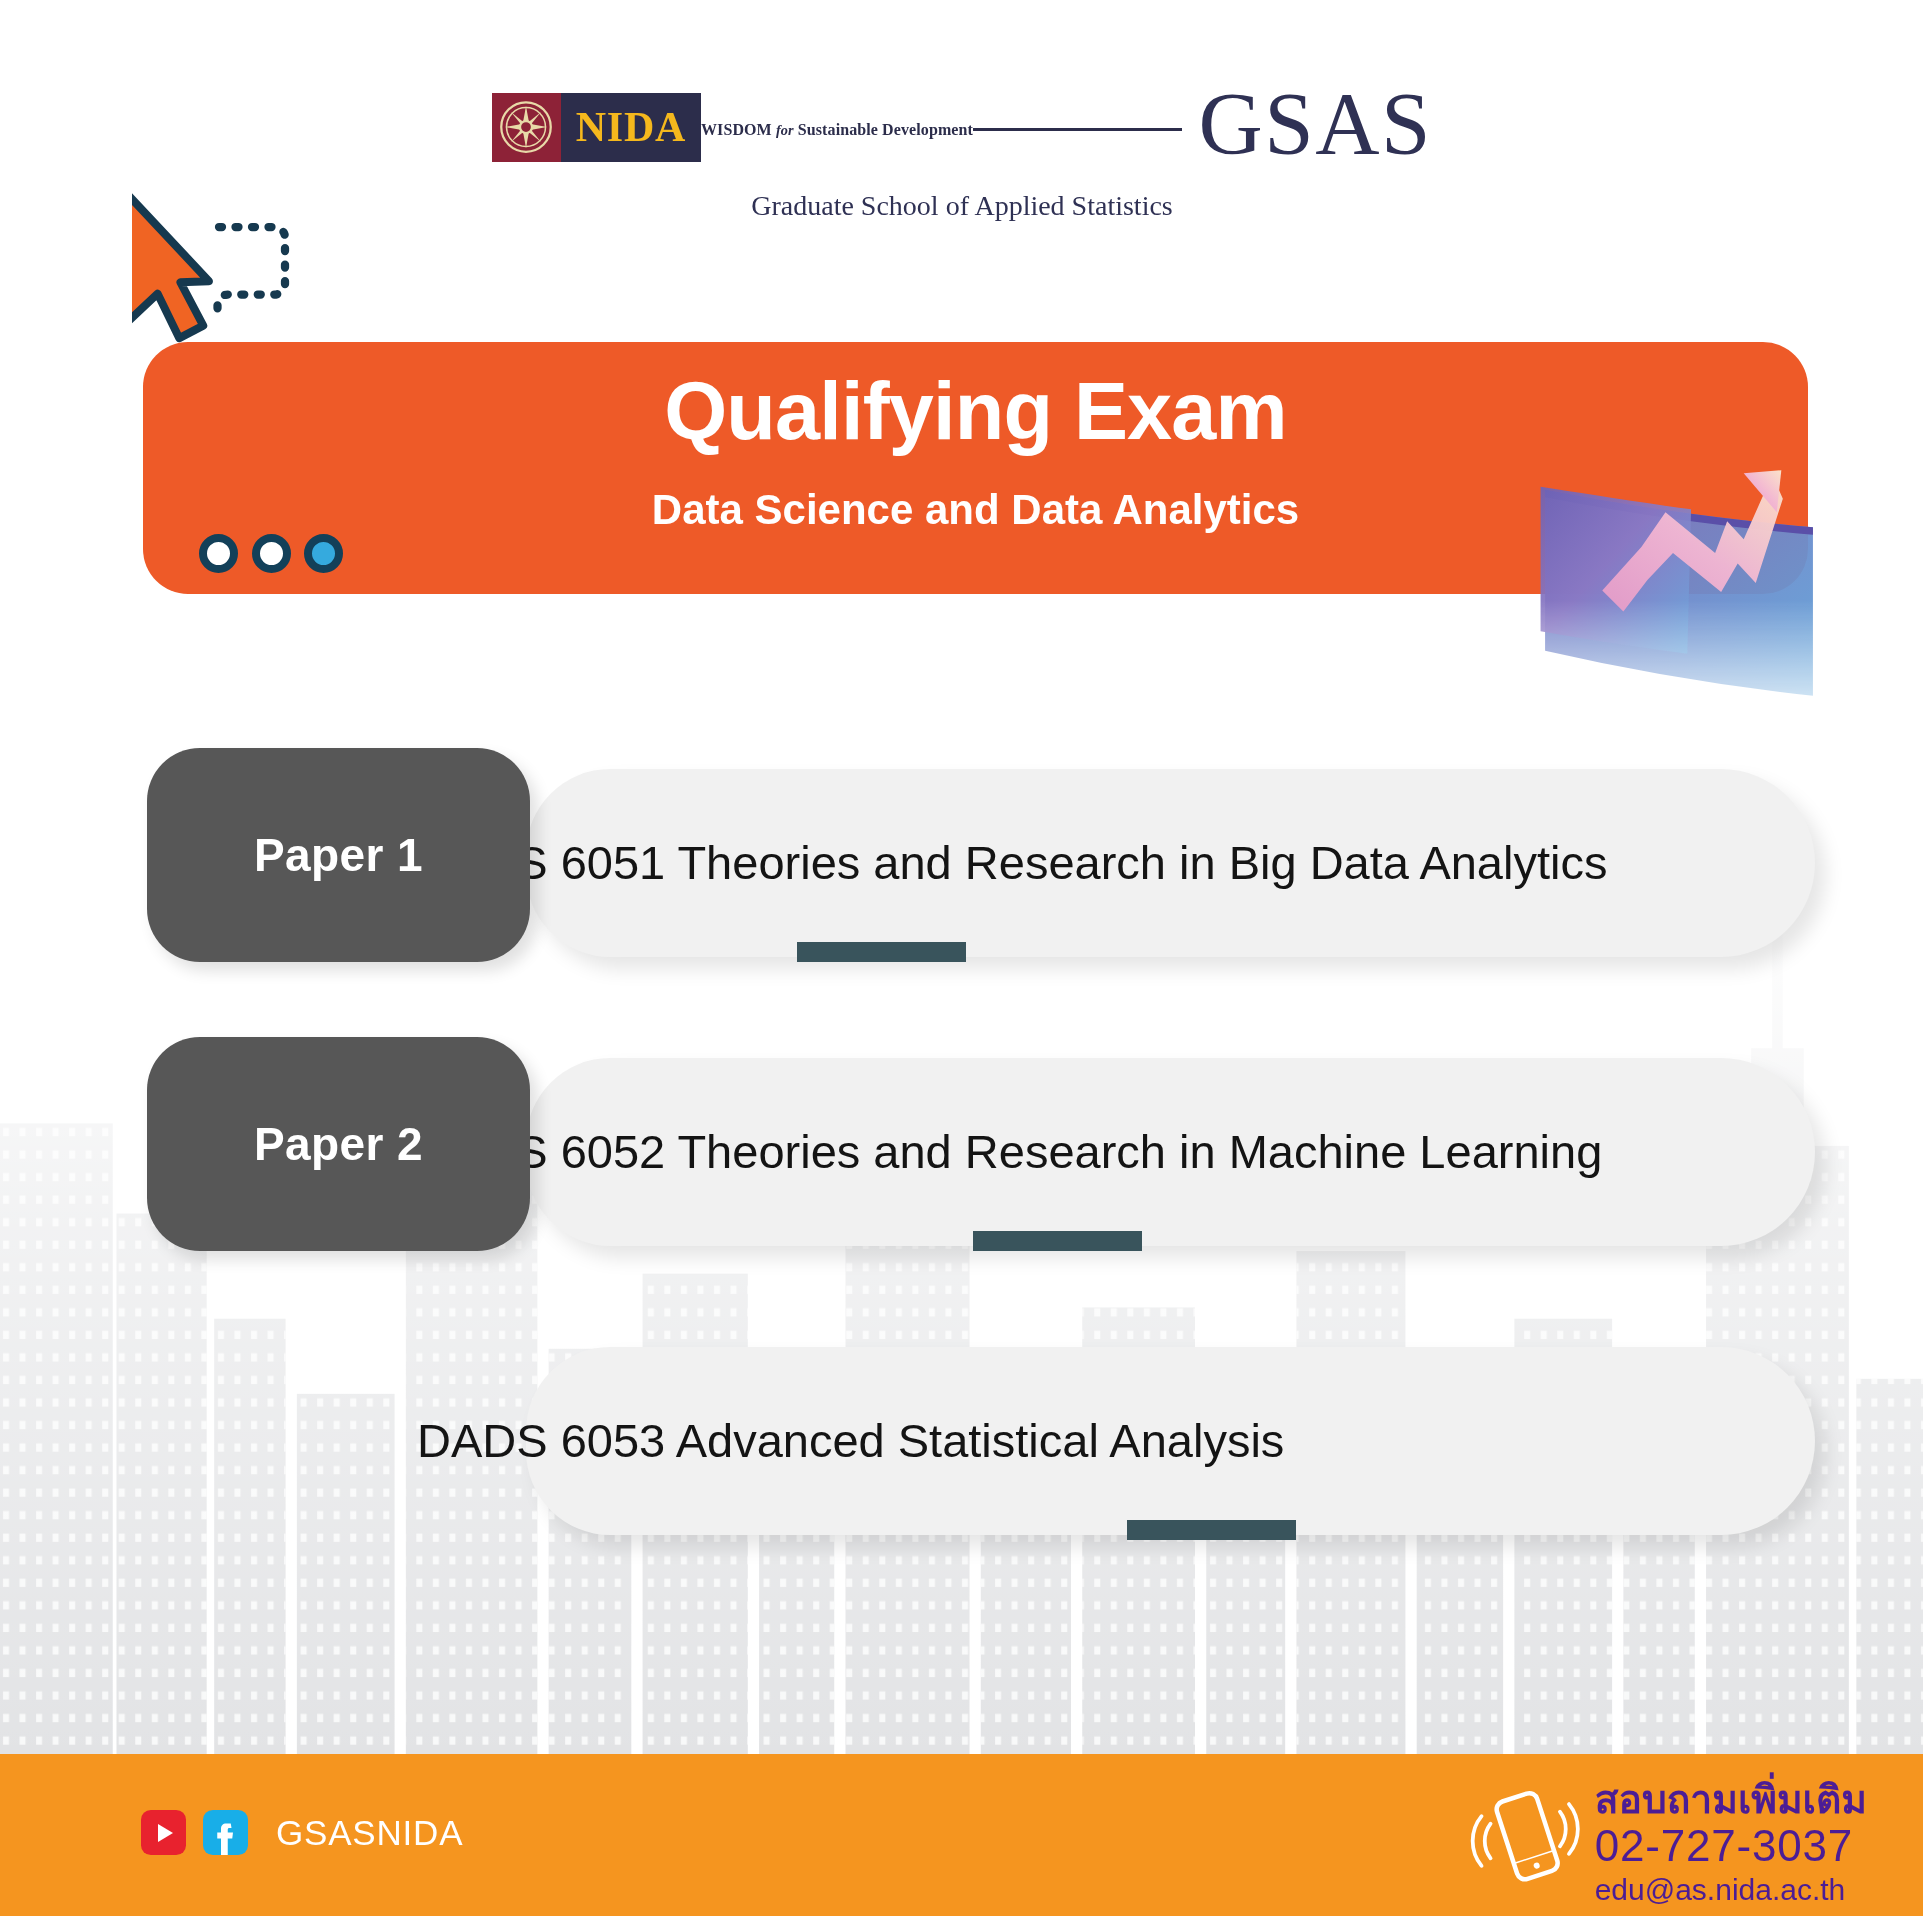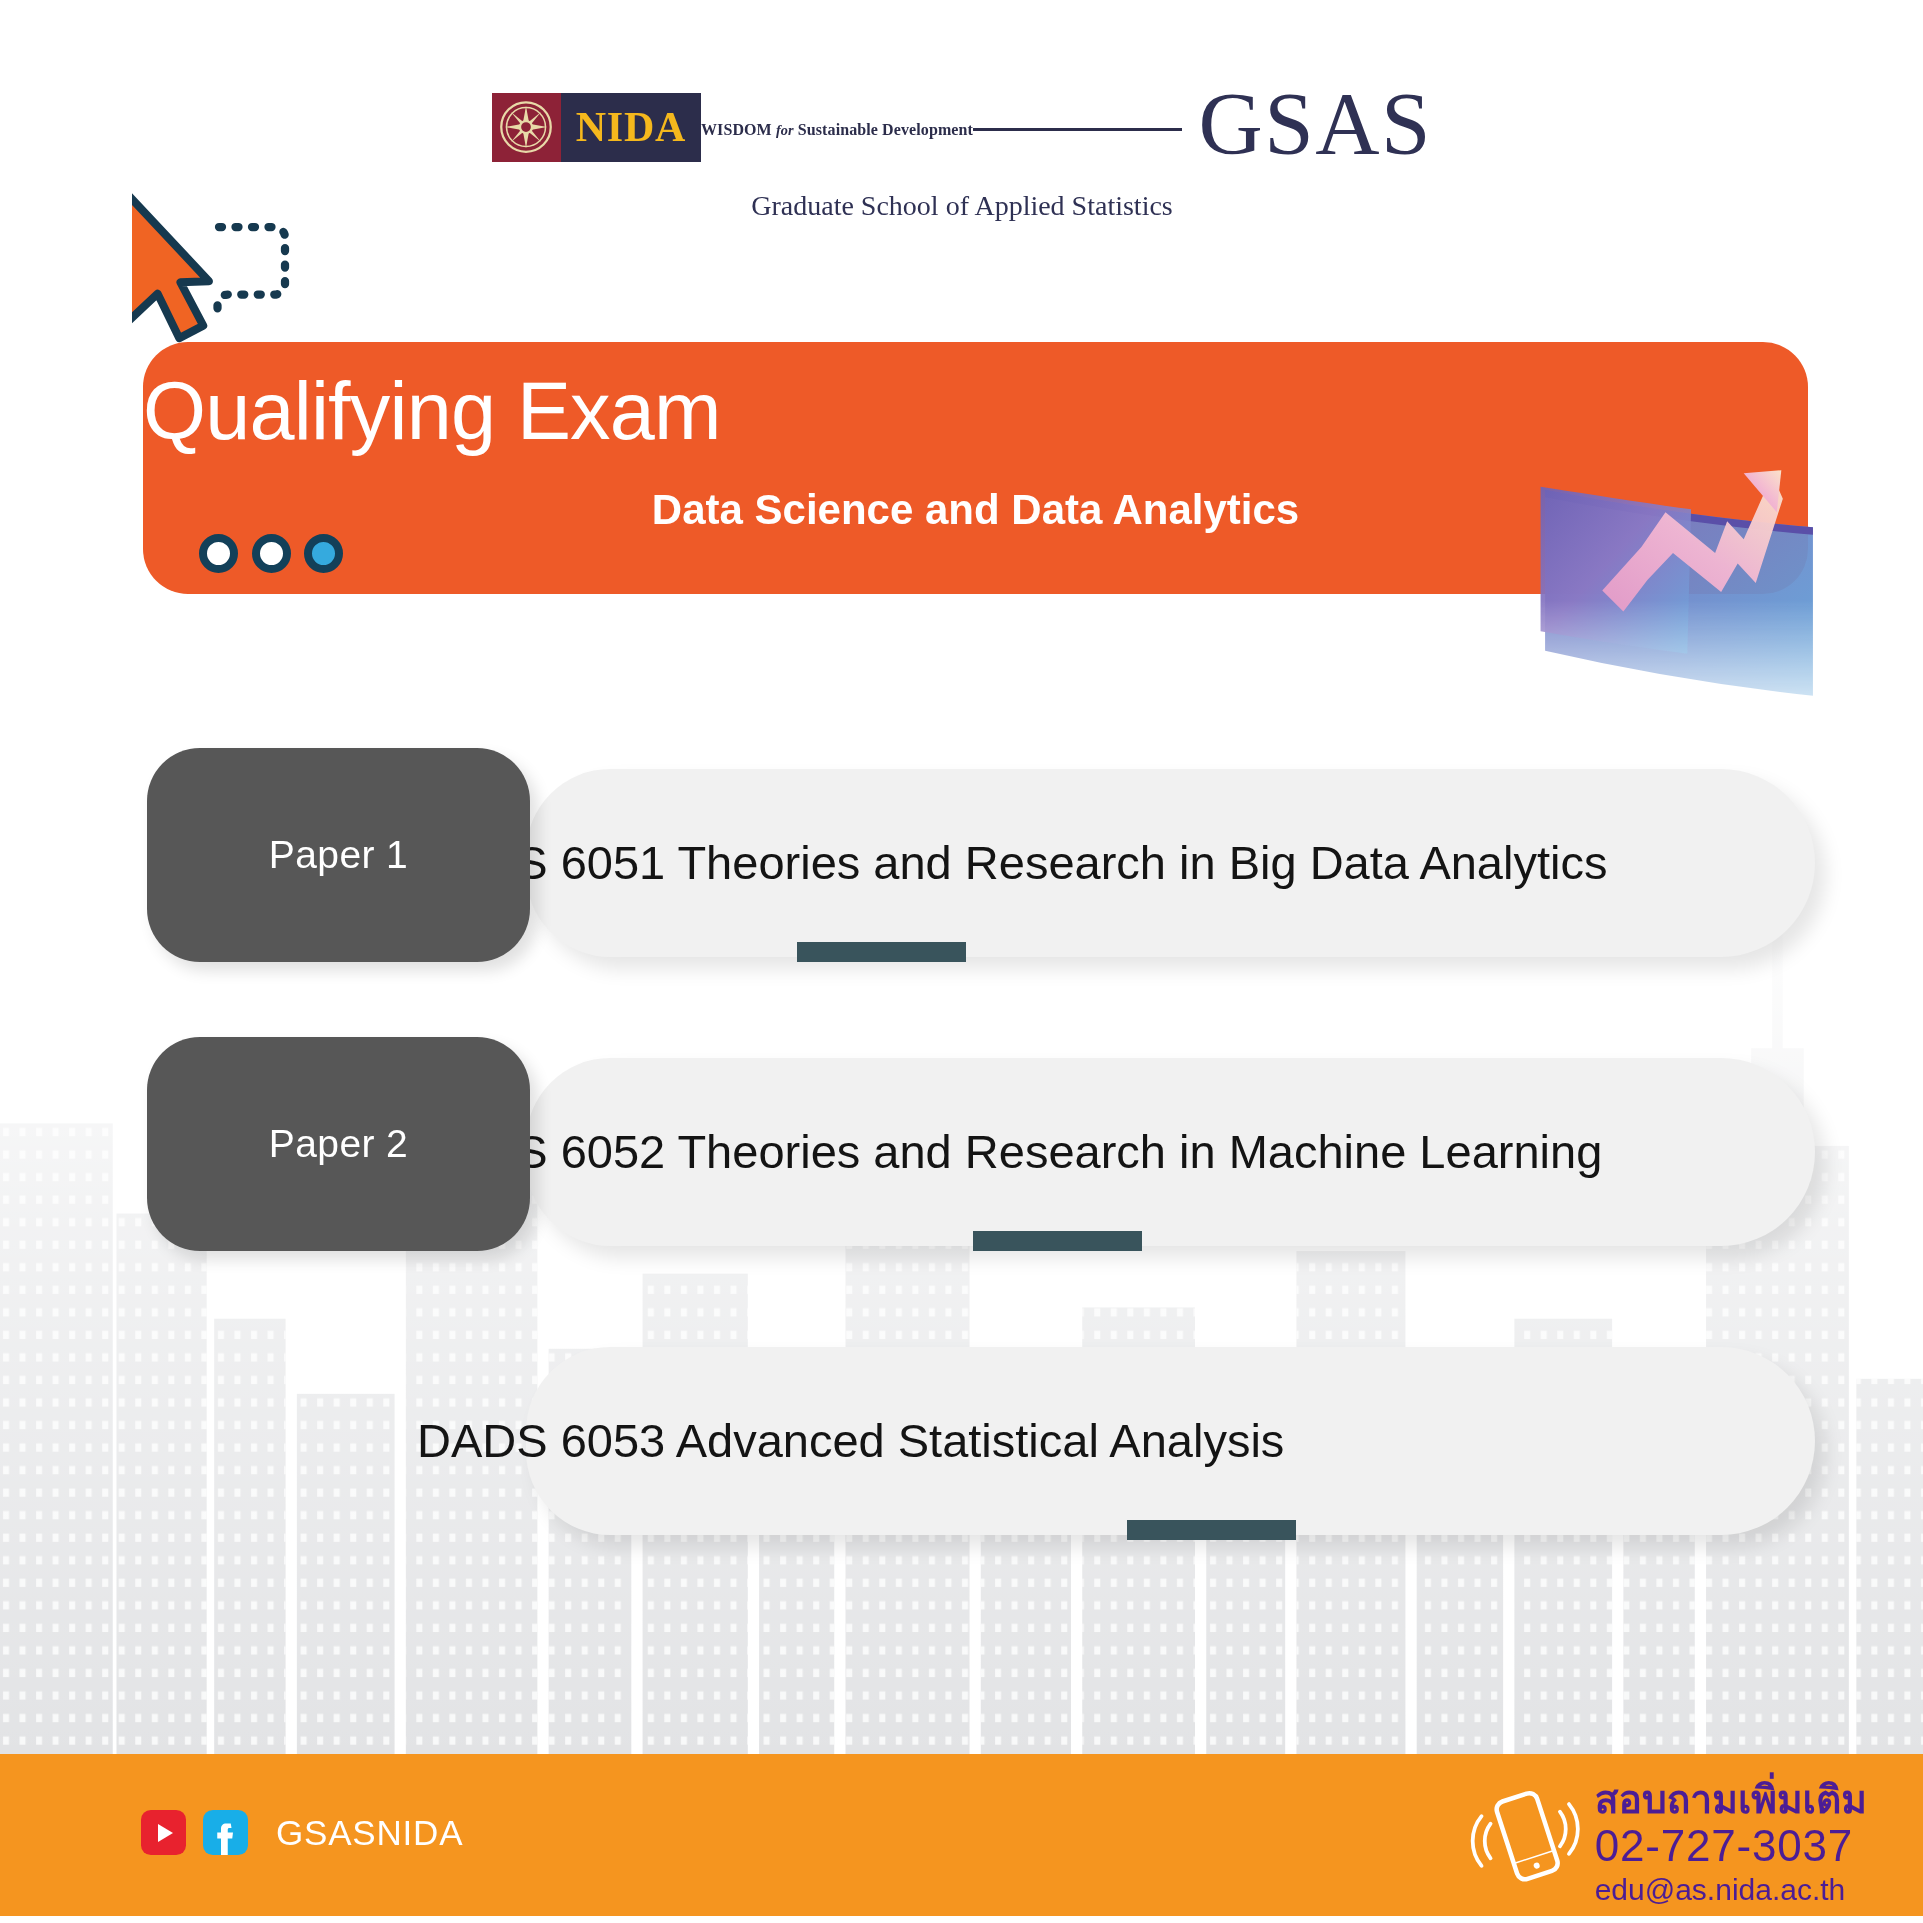--- a/index.html
+++ b/index.html
@@ -32,22 +32,22 @@
 
   
   .cursor-art{position:absolute;left:132px;top:188px;width:195px;height:165px;}
 
   
   .banner{
     position:absolute;left:143px;top:342px;width:1665px;height:252px;
     background:#EE5A28;border-radius:45px;
   }
   .banner-title{
-    position:absolute;left:0;right:0;top:28.6px;text-align:left;
-    color:#fff;font-size:81px;font-weight:normal;letter-spacing:-0.8px;line-height:1;
+    position:absolute;left:0;right:0;top:28.6px;text-align:center;
+    color:#fff;font-size:81px;font-weight:bold;letter-spacing:-0.8px;line-height:1;
   }
   .banner-sub{
     position:absolute;left:0;right:0;top:147px;text-align:center;
     color:#fff;font-size:42px;font-weight:bold;line-height:1;
   }
   .dots{position:absolute;left:56px;bottom:21px;display:flex;gap:13.5px;}
   .dot{width:39px;height:39px;border-radius:50%;border:8.3px solid #134059;box-sizing:border-box;}
   .dot.w{background:#ffffff;}
   .dot.b{background:#35AADE;}
 
@@ -64,21 +64,21 @@
   }
   .card-text{
     position:absolute;left:-109px;top:0;right:45px;height:188px;
     display:flex;flex-direction:column;justify-content:center;
     font-size:47px;color:#141414;line-height:1.22;font-weight:500;
   }
   .tab{
     position:absolute;left:147px;top:0;width:383px;height:214px;
     background:#575757;border-radius:53px;
     display:flex;align-items:center;justify-content:center;
-    color:#ffffff;font-size:39px;font-weight:normal;letter-spacing:0.4px;
+    color:#ffffff;font-size:46px;font-weight:bold;letter-spacing:0.4px;
     box-shadow:7.5px 9px 15px rgba(0,0,0,.12);
   }
   .accent{position:absolute;height:19.5px;background:#39545C;bottom:-4.5px;}
 
   
   .footer{position:absolute;left:0;bottom:8px;width:1924px;height:162px;background:#F5951F;padding-left:48px;}
   .social{position:absolute;left:141px;top:56px;display:flex;align-items:center;gap:16.5px;}
   .yt{width:45px;height:45px;border-radius:9.8px;background:#E8222E;display:flex;align-items:center;justify-content:center;}
   .yt i{width:0;height:0;border-left:15px solid #fff;border-top:9px solid transparent;border-bottom:9px solid transparent;margin-left:3.8px;}
   .fb{width:45px;height:45px;border-radius:9.8px;background:#18AEE8;position:relative;overflow:hidden;}

